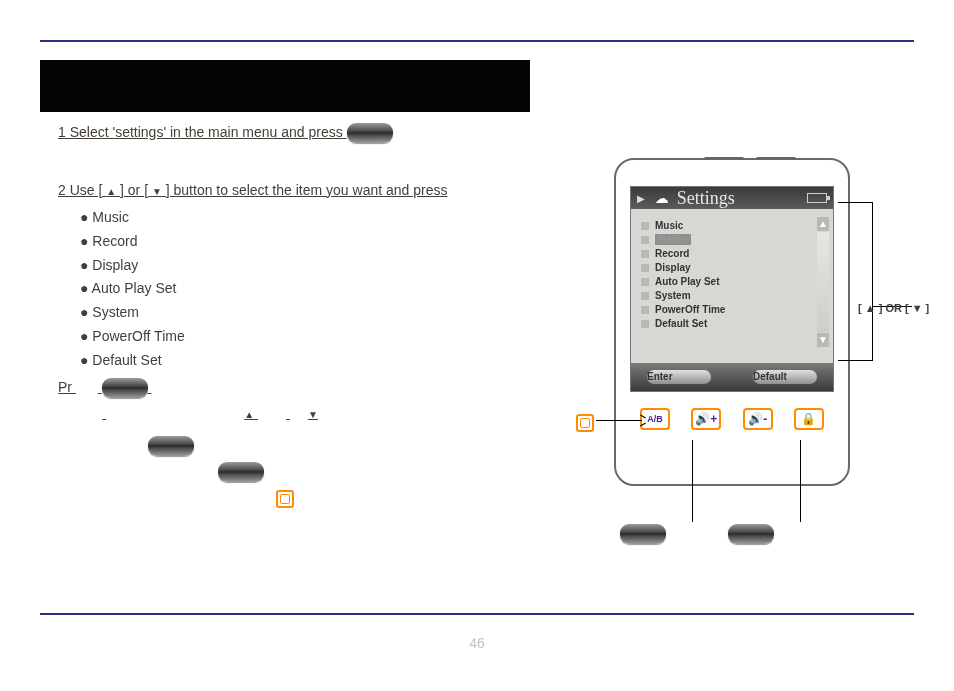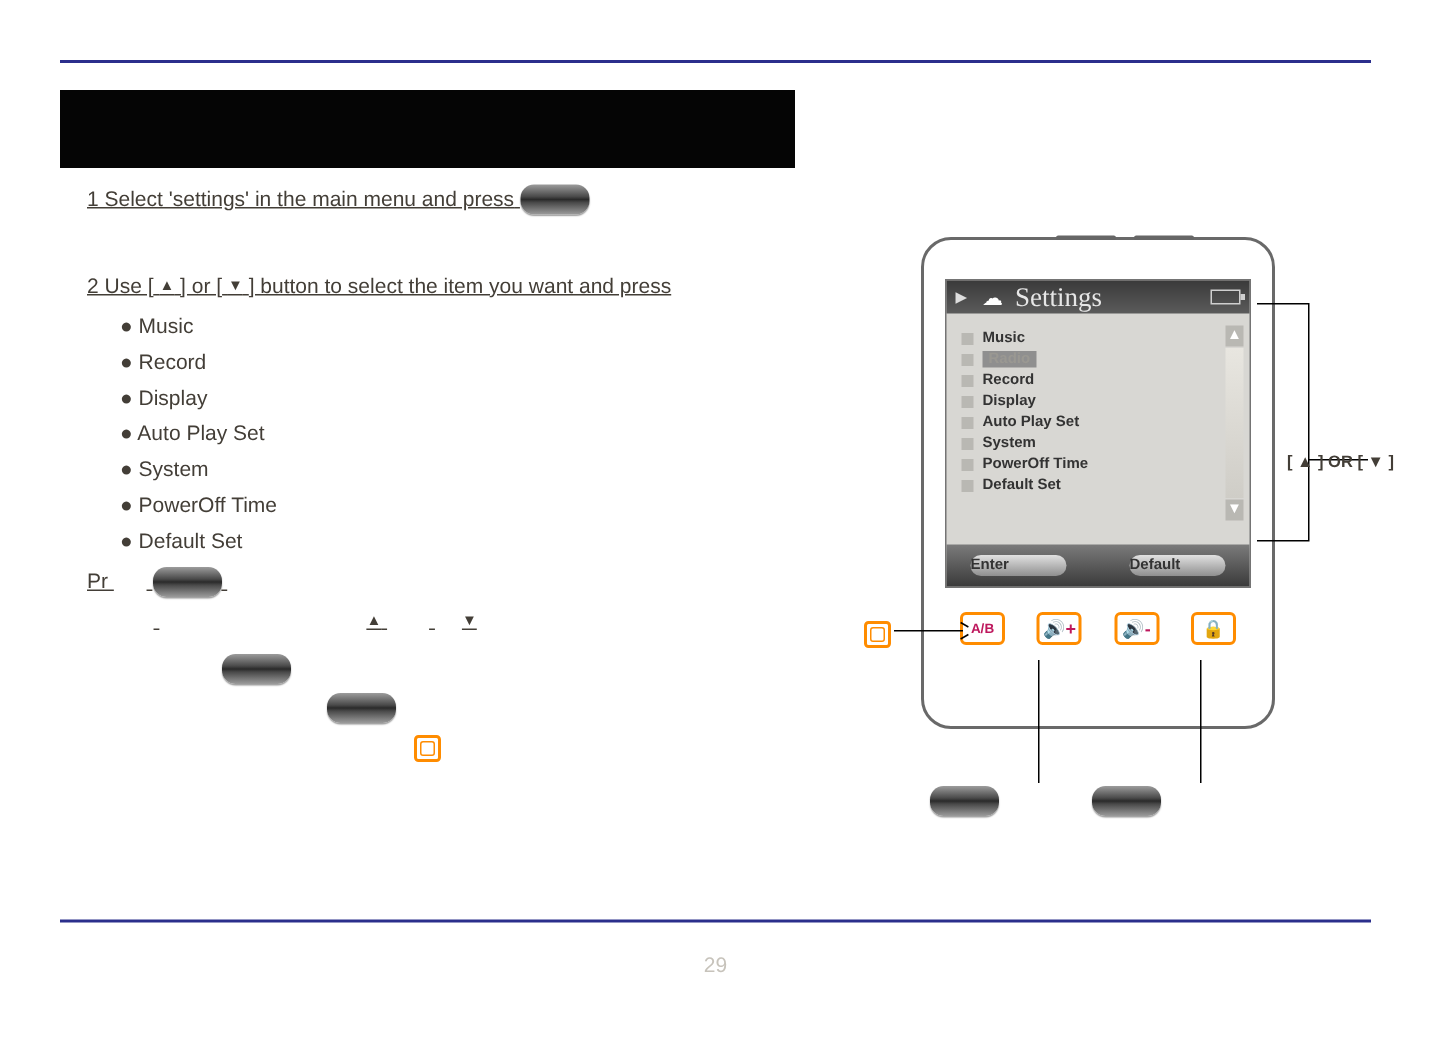--- a/index.html
+++ b/index.html
@@ -49,21 +49,21 @@
   .li-box { width:8px; height:8px; background:#b9b8b3; margin-right:6px;}
   .li-sel { background:#8f8f8f; color:#9a9892; padding:0 4px; font-weight:bold; }
   .scroll { position:absolute; top:30px; right:4px; width:12px; height:130px; }
   .scroll .arrow { height:14px; background:#b9b8b3; color:#fff; font-size:10px; text-align:center; line-height:14px;}
   .scroll .track { height:100px; background:linear-gradient(#e8e6e0,#cfcdc7); margin:1px 0;}
   .softbar { position:absolute; left:0; right:0; bottom:0; height:28px;
     background:linear-gradient(#7b7b7b,#3a3a3a); display:flex; align-items:center; justify-content:space-between; padding:0 16px;}
   .soft { width:64px; height:14px; border-radius:8px;
     background:linear-gradient(#e1e1e1,#8f8f8f); color:#333; font-size:10px; line-height:14px; font-weight:bold;}
   .hw-row { position:absolute; left:24px; right:24px; top:248px; display:flex; justify-content:space-between;}
-  .hw { width:30px; height:22px; border:2px solid #ff8c00; border-radius:4px; display:flex; align-items:center; justify-content:center; color:#be185d; font-size:12px; font-weight:bold;}
+  .hw { width:30px; height:22px; border:2px solid #ff8c00; border-radius:4px; display:flex; align-items:center; justify-content:center; color:#4c1d95; font-size:12px; font-weight:bold;}
   .ab-label { position:absolute; left:576px; top:414px; }
   .call-pills { position:absolute; top:524px; }
   .cp1 { left:620px; } .cp2 { left:728px; }
   .side-label { position:absolute; left:858px; top:302px; font-size:11px; font-weight:bold; }
   .page-num { position:absolute; left:432px; bottom:40px; width:90px; text-align:center; font-size:14px; color:#c7c3bb;}
   .thin { position:absolute; background:#000; }
 </style>
 </head>
 <body>
 
@@ -202,14 +202,14 @@
   <div class="thin" style="left:872px; top:202px; width:1px; height:159px;"></div>
   <div class="thin" style="left:872px; top:306px; width:40px; height:1px;"></div>
   <span class="side-label">[ ▲ ] OR [ ▼ ]</span>
 
   <div class="thin" style="left:692px; top:440px; width:1px; height:82px;"></div>
   <div class="thin" style="left:800px; top:440px; width:1px; height:82px;"></div>
   <span class="pill call-pills cp1"></span>
   <span class="pill call-pills cp2"></span>
 
   <div class="rule rule-bottom"></div>
-  <div class="page-num">29</div>
+  <div class="page-num">46</div>
 </div>
 
 </body></html>

